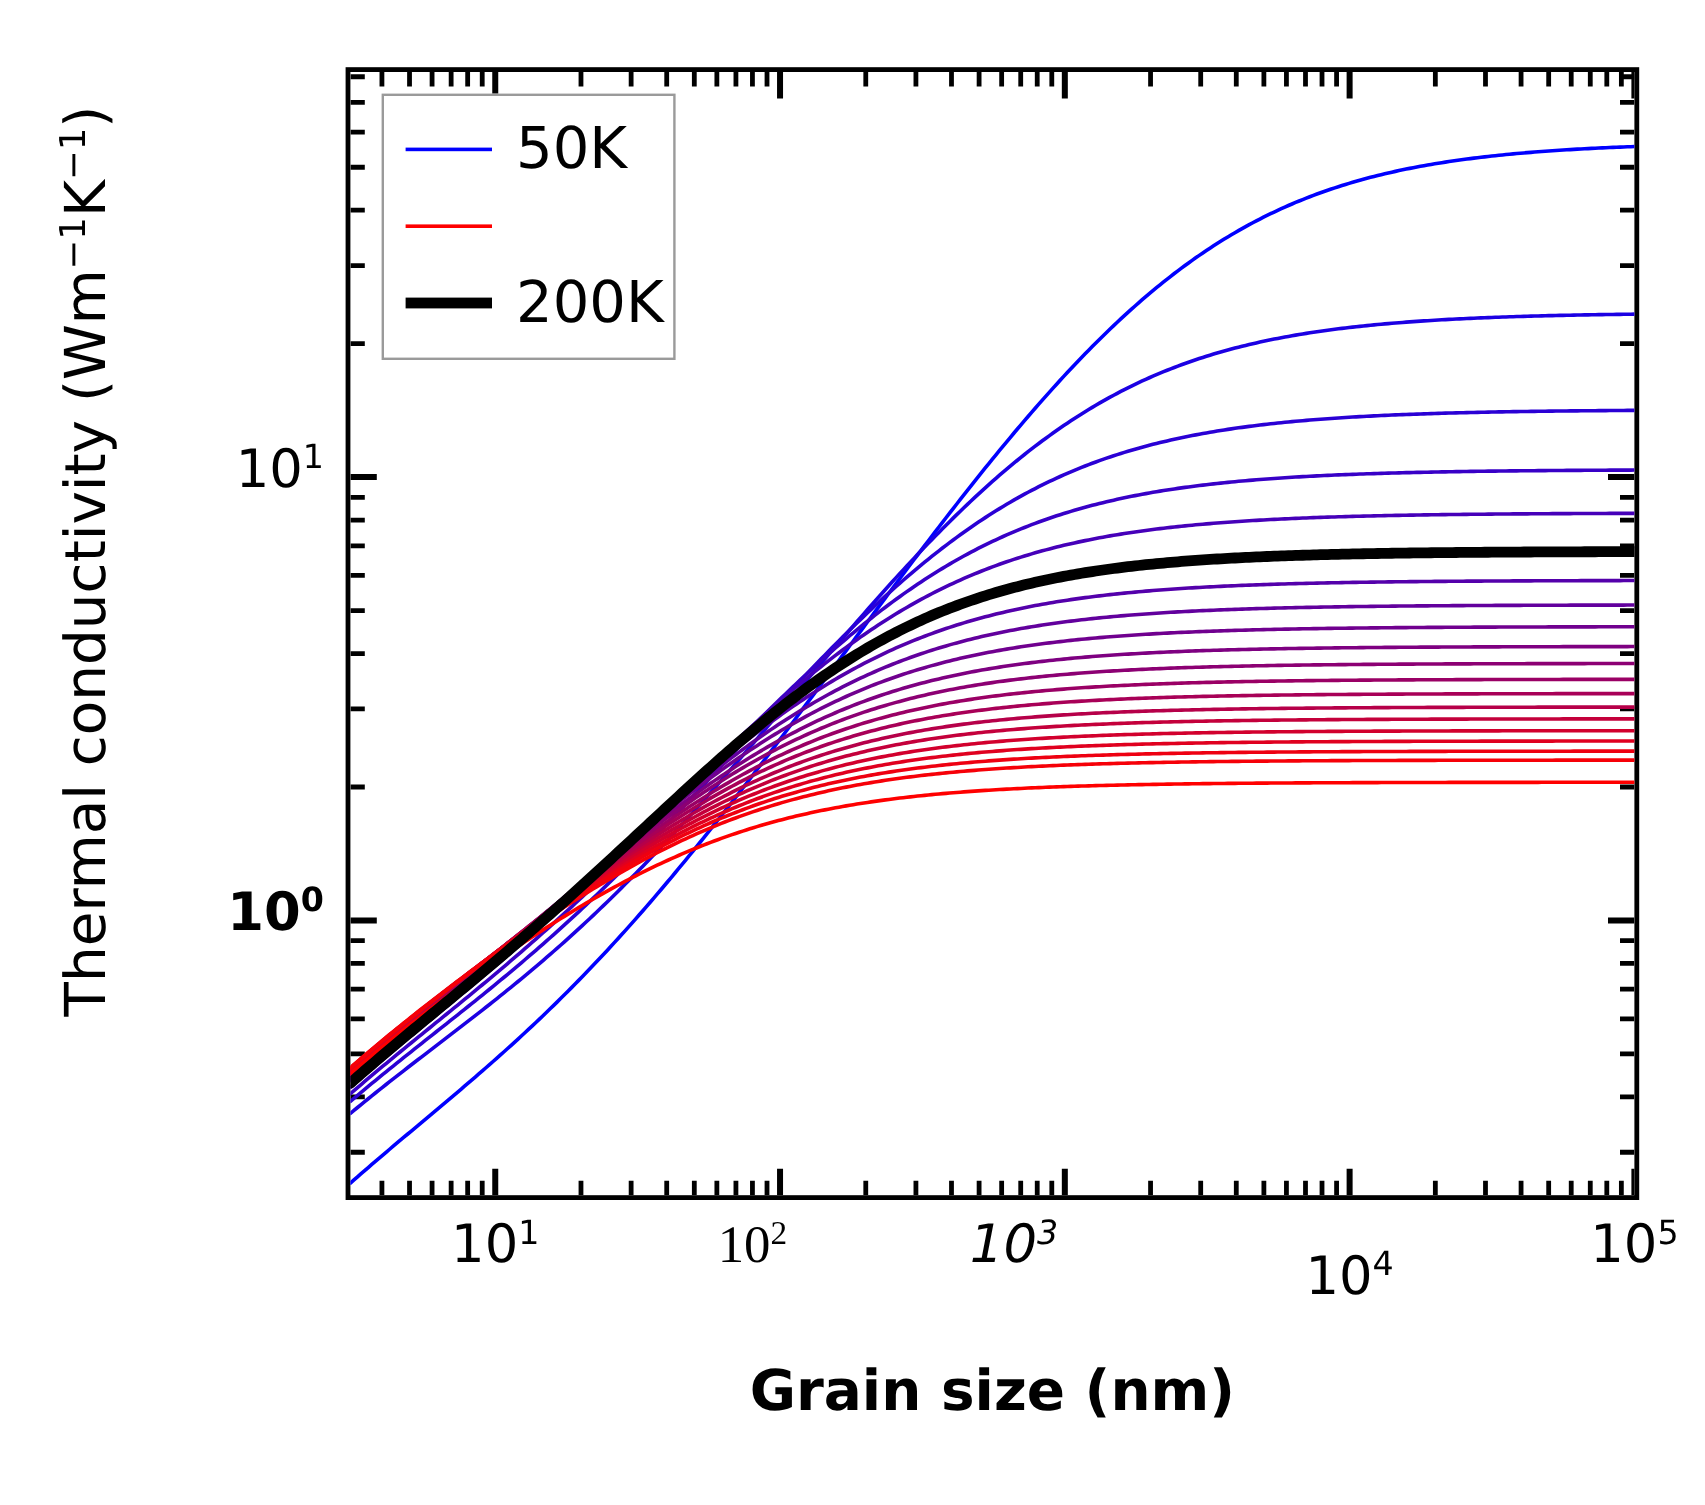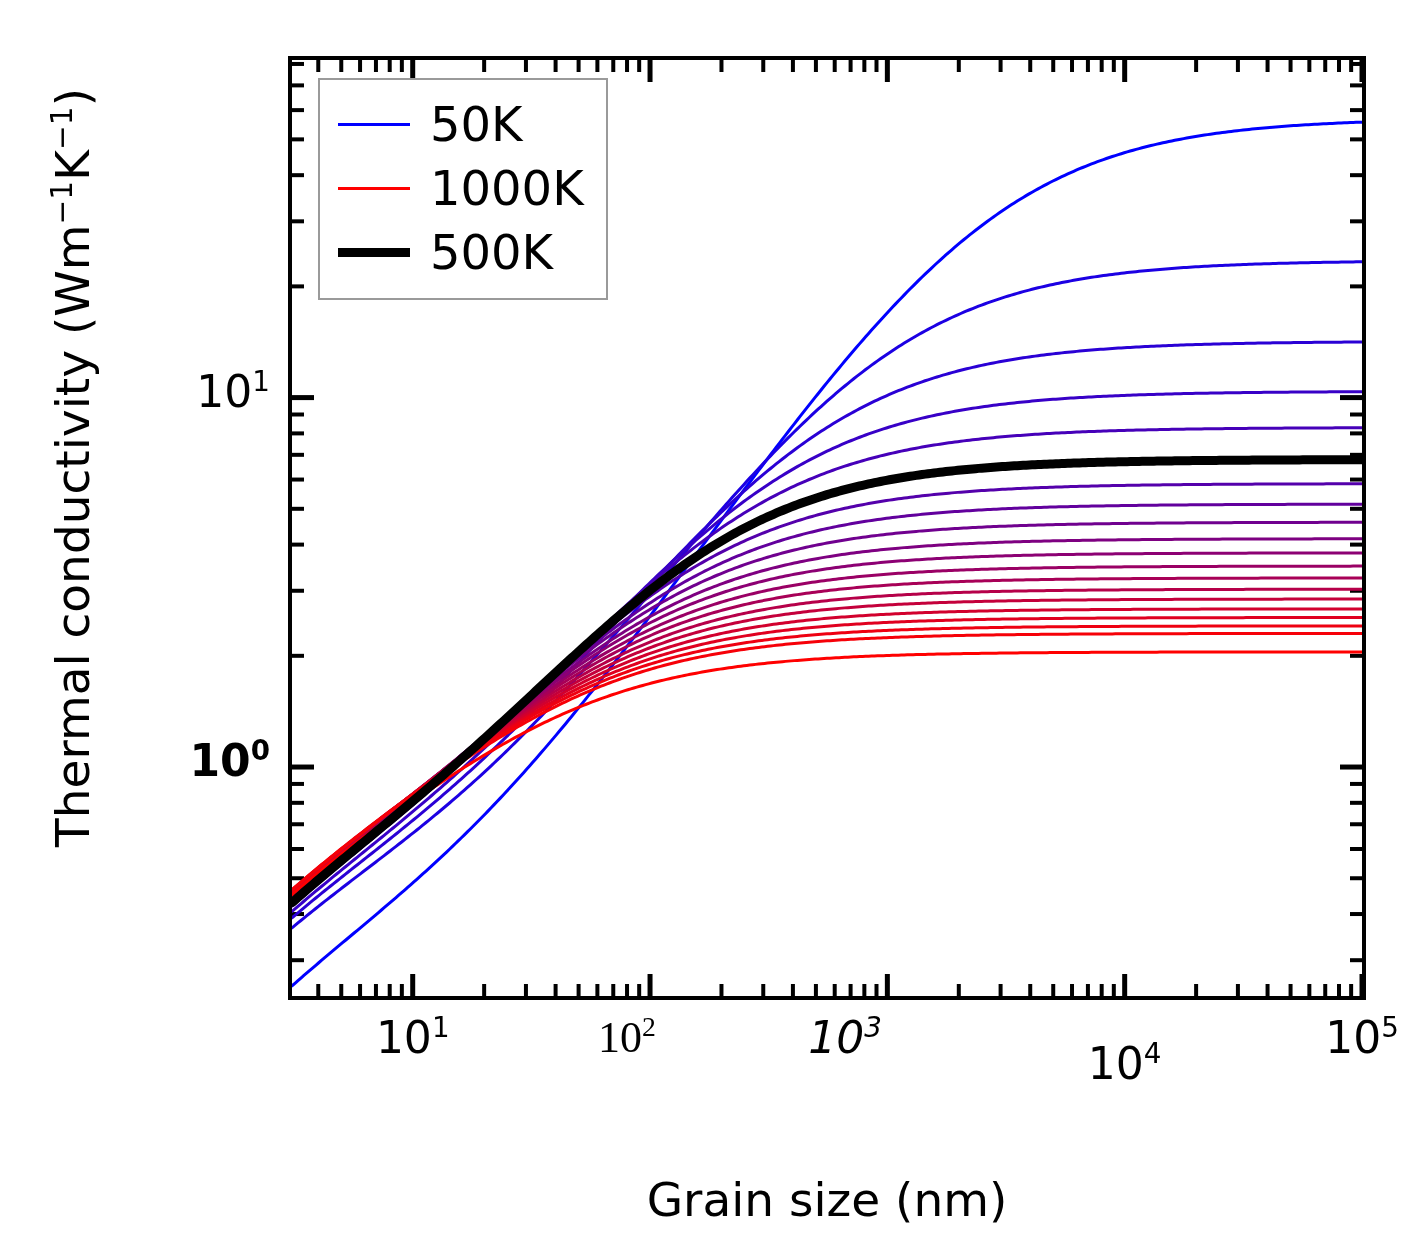--- a/index.html
+++ b/index.html
@@ -15,41 +15,41 @@
 
   
   #ylabel{
     position:absolute;left:-403px;top:440px;width:950px;text-align:center;
     transform:rotate(-90deg);transform-origin:center center;
     font-size:47px;color:#000;white-space:nowrap;
     font-family:"DejaVu Sans","Liberation Sans",sans-serif;
   }
   #ylabel-wrap{position:absolute;left:0;top:0;width:0;height:0;}
   #xlabel{
-    position:absolute;left:288px;top:1172px;width:1078px;text-align:center;
-    font-size:47px;color:#000;
+    position:absolute;left:288px;top:1132px;width:1078px;text-align:center;
+    font-size:47px;color:#000;font-weight:bold;
   }
   sup{font-size:0.63em;vertical-align:super;line-height:0;}
 
   
   .ytick-label{
     position:absolute;right:0;width:120px;text-align:right;
     font-size:44px;color:#000;line-height:1;
   }
   #ytick-labels{position:absolute;left:140px;top:0;width:130px;height:1000px;}
   .xtick-label{
     position:absolute;top:1016px;width:160px;text-align:center;
     font-size:44px;color:#000;line-height:1;
   }
 
   
   #legend{
     position:absolute;left:318px;top:78px;
     border:2px solid #9a9a9a;background:#ffffff;
-    padding:12px 22px 14px 18px;box-sizing:border-box;
+    padding:12px 8px 14px 18px;box-sizing:border-box;
   }
   .legend-row{display:flex;align-items:center;height:64px;}
   .legend-swatch{width:72px;height:0;margin-right:20px;flex:0 0 auto;}
   .legend-text{font-size:48px;color:#000;line-height:1;white-space:nowrap;}
 </style>
 </head>
 <body>
 
 <div id="root">
 
@@ -237,21 +237,20 @@
 
   <div id="xlabel">Grain size (nm)</div>
 
   <div id="legend">
       <div class="legend-row">
         <span class="legend-swatch" style="border-top: 3px solid rgb(0, 0, 255);"></span>
         <span class="legend-text">50K</span>
       </div>
       <div class="legend-row">
         <span class="legend-swatch" style="border-top: 3px solid rgb(255, 0, 0);"></span>
-        <span class="legend-text">1000K</span>
       </div>
       <div class="legend-row">
         <span class="legend-swatch" style="border-top: 9px solid rgb(0, 0, 0);"></span>
-        <span class="legend-text">500K</span>
+        <span class="legend-text">200K</span>
       </div>
     </div>
 
 </div>
 
 </body></html>

